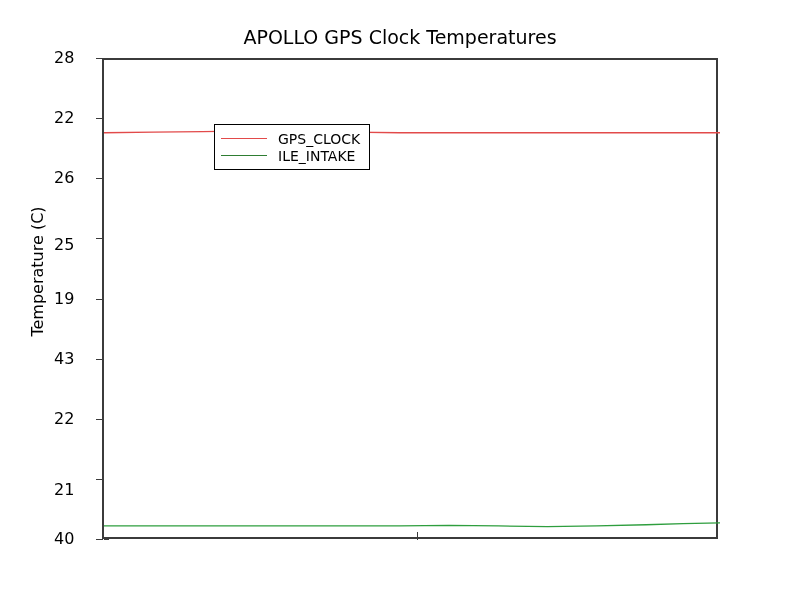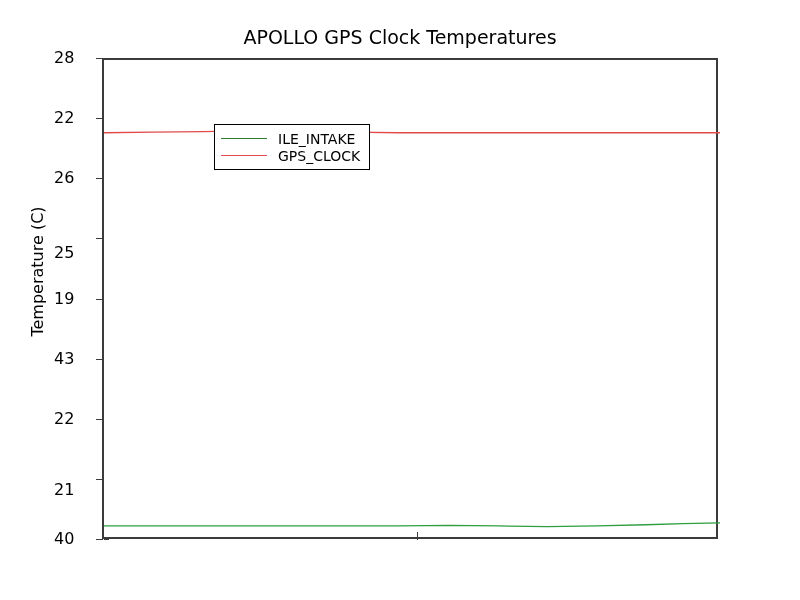--- a/index.html
+++ b/index.html
@@ -150,21 +150,21 @@
 <body>
 
 <div id="figure">
 
   <div id="chart-title">APOLLO GPS Clock Temperatures</div>
 
   <div id="ytick-labels">
       <div class="ytick-label" style="top: 50px;">28</div>
       <div class="ytick-label" style="top: 110.125px;">22</div>
       <div class="ytick-label" style="top: 170.25px;">26</div>
-      <div class="ytick-label" style="top: 245px;">25</div>
+      <div class="ytick-label" style="top: 237px;">25</div>
       <div class="ytick-label" style="top: 290.5px;">19</div>
       <div class="ytick-label" style="top: 350.625px;">43</div>
       <div class="ytick-label" style="top: 410.75px;">22</div>
       <div class="ytick-label" style="top: 482px;">21</div>
       <div class="ytick-label" style="top: 531px;">40</div>
     </div>
   <div id="ytick-marks">
       <div class="ytick-mark" style="top: 58px;"></div>
       <div class="ytick-mark-inner" style="top: 58px;"></div>
       <div class="ytick-mark" style="top: 118.125px;"></div>
@@ -188,25 +188,25 @@
   <div id="ylabel">Temperature (C)</div>
 
   <div id="plot-area">
     <svg id="plot-svg" viewBox="0 0 616 481" preserveAspectRatio="none">
         <polyline points="0.00,72.75 49.28,72.15 98.56,71.55 147.84,70.95 197.12,70.95 246.40,72.15 295.68,72.75 344.96,72.75 394.24,72.75 443.52,72.75 492.80,72.75 542.08,72.75 579.04,72.75 616.00,72.75" fill="none" stroke="#e24a4a" stroke-width="1.3"></polyline>
         <polyline points="0.00,465.97 49.28,465.97 98.56,465.97 147.84,465.97 197.12,465.97 246.40,465.97 295.68,465.97 344.96,465.37 394.24,465.97 443.52,466.57 492.80,465.97 542.08,464.77 579.04,463.56 616.00,462.96" fill="none" stroke="#2e9e3e" stroke-width="1.3"></polyline>
       </svg>
 
     <div id="legend">
       <div class="legend-row">
+        <span class="legend-swatch" style="border-top-color: rgb(226, 74, 74);"></span>
+        <span class="legend-text">GPS_CLOCK</span>
+      </div>
+      <div class="legend-row">
         <span class="legend-swatch" style="border-top-color: rgb(46, 125, 50);"></span>
         <span class="legend-text">ILE_INTAKE</span>
       </div>
-      <div class="legend-row">
-        <span class="legend-swatch" style="border-top-color: rgb(226, 74, 74);"></span>
-        <span class="legend-text">GPS_CLOCK</span>
-      </div>
     </div>
   </div>
 
   <div id="xtick-mark" style="left: 417.392px;"></div>
 
 </div>
 
 </body></html>

